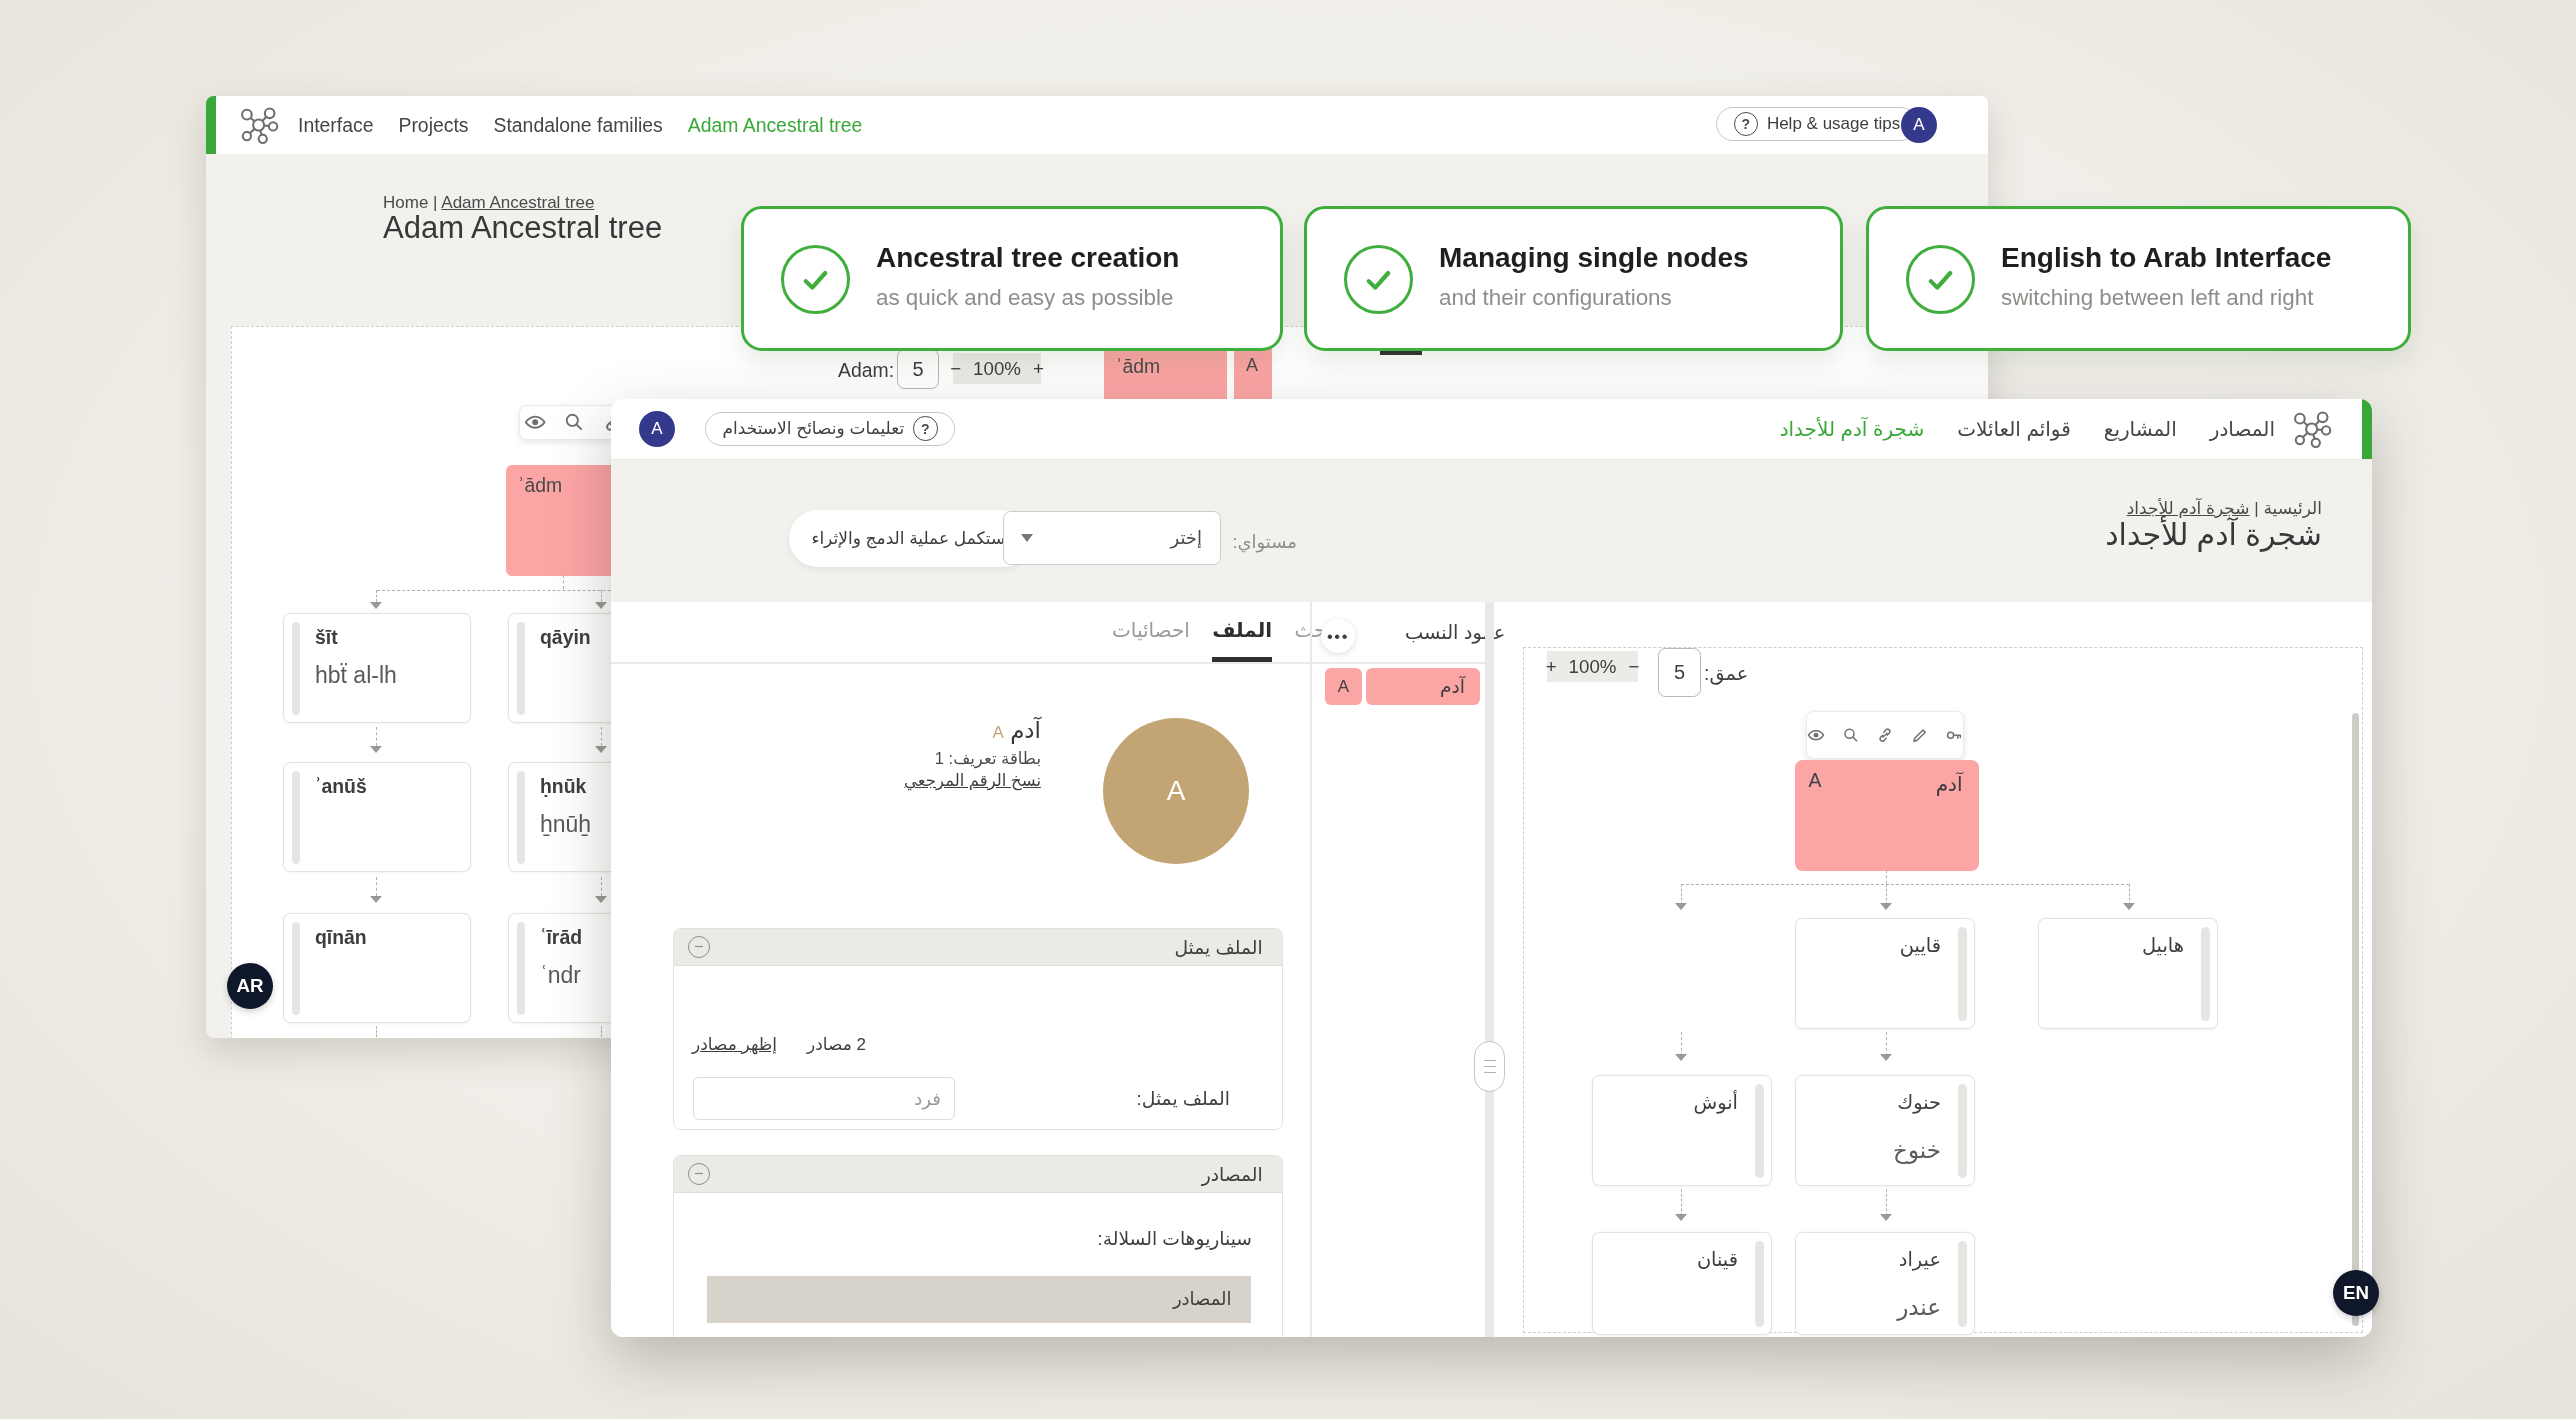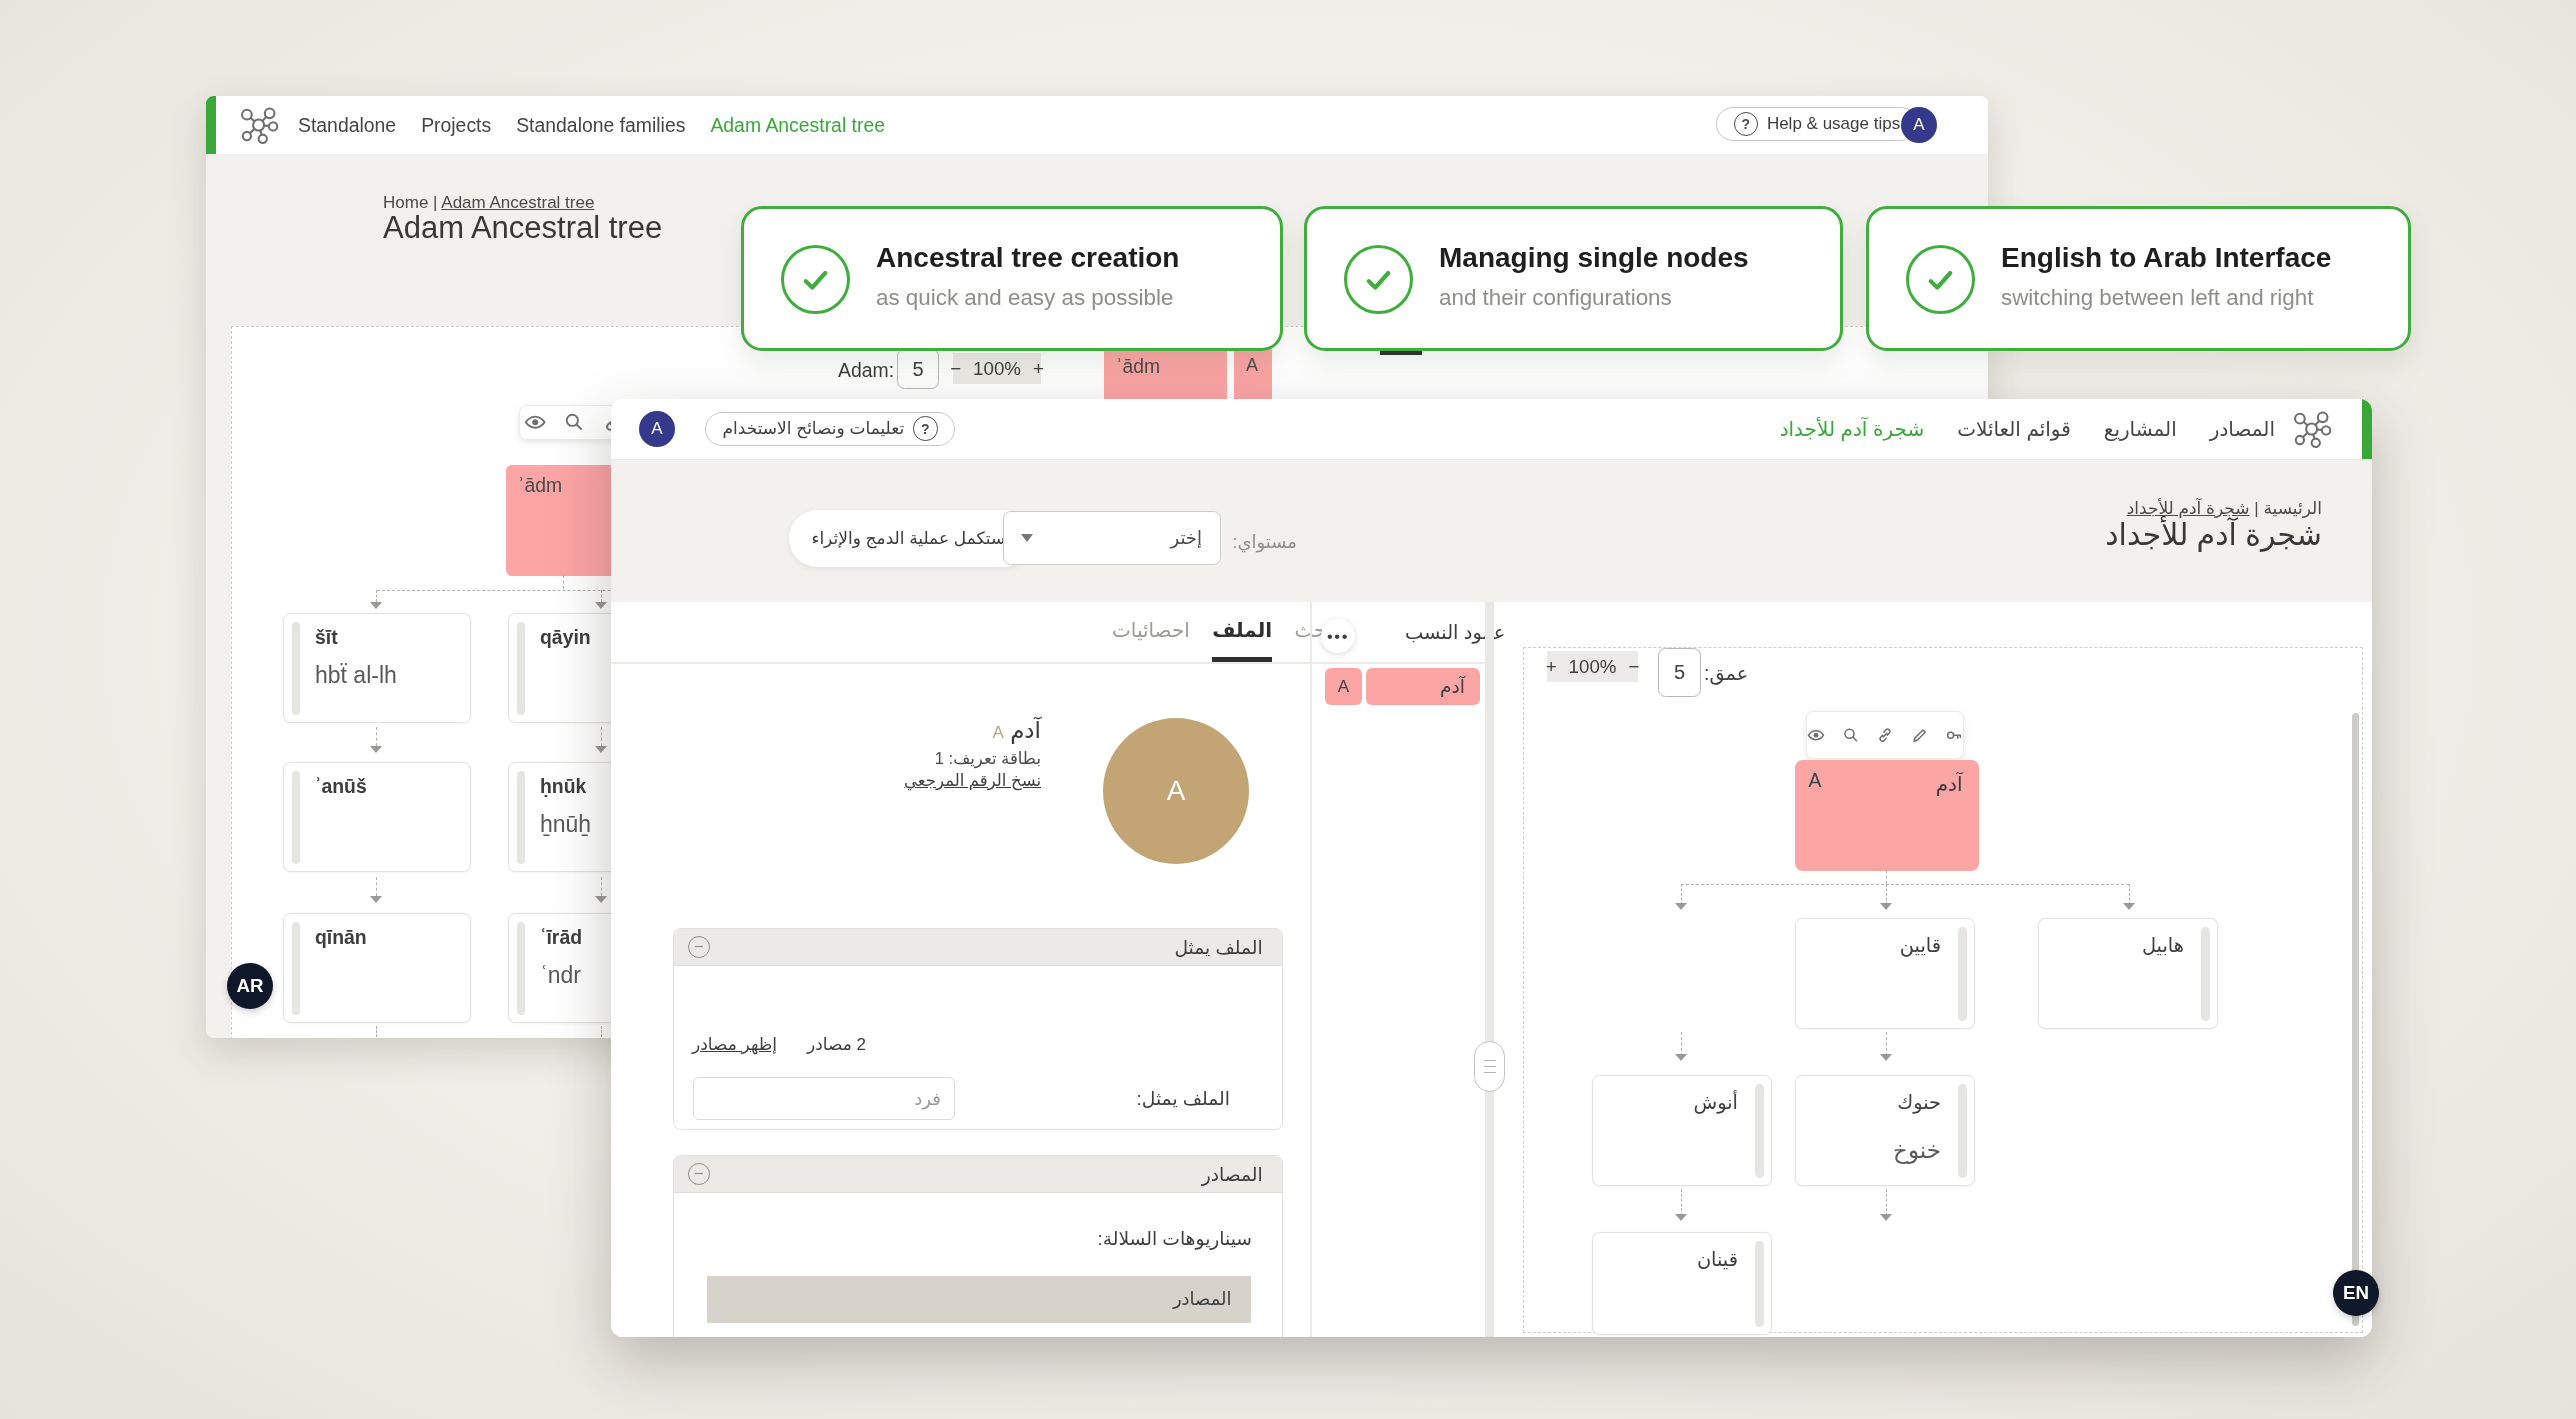--- a/index.html
+++ b/index.html
@@ -85,21 +85,21 @@
       <g fill="#fff" stroke="#6f6f6f" stroke-width="3">
         <circle cx="13" cy="14" r="7"></circle>
           <circle cx="46" cy="12" r="7"></circle>
           <circle cx="30" cy="29" r="8"></circle>
         <circle cx="51" cy="31" r="6"></circle>
           <circle cx="13" cy="45" r="6"></circle>
           <circle cx="36" cy="49" r="6"></circle>
       </g>
     </svg>
     <div class="abs" style="left:92px;top:0;height:58px;display:flex;align-items:center;gap:25px;">
-      <span class="navitem">Standalone</span>
+      <span class="navitem">Interface</span>
       <span class="navitem">Projects</span>
       <span class="navitem">Standalone families</span>
       <span class="navitem active">Adam Ancestral tree</span>
     </div>
     <div class="pillbtn" style="left:1510px;top:11.2px;">
       <span class="qmark">?</span>
       <span>Help &amp; usage tips</span>
     </div>
     <div class="avatar" style="left:1695px;top:11.2px;">A</div>
   </div>
@@ -405,17 +405,22 @@
   <div class="node" style="left:1184px;top:676px;width:180px;height:111px;">
     <div class="barR"></div>
     <span class="ntitle" style="right:33px;top:15px;">حنوك</span>
     <span class="nsub" style="right:33px;top:61px;">خنوخ</span>
   </div>
 
   <div class="node" style="left:981px;top:833px;width:180px;height:103px;">
     <div class="barR"></div>
     <span class="ntitle" style="right:33px;top:15px;">قينان</span>
   </div>
+  <div class="node" style="left:1184px;top:833px;width:180px;height:103px;">
+    <div class="barR"></div>
+    <span class="ntitle" style="right:33px;top:15px;">عيراد</span>
+    <span class="nsub" style="right:33px;top:61px;">عندر</span>
+  </div>
 </div>
 
 <div class="badge" style="left:227px;top:963px;">AR</div>
 <div class="badge" style="left:2333px;top:1270px;">EN</div>
 
 
 </body></html>

